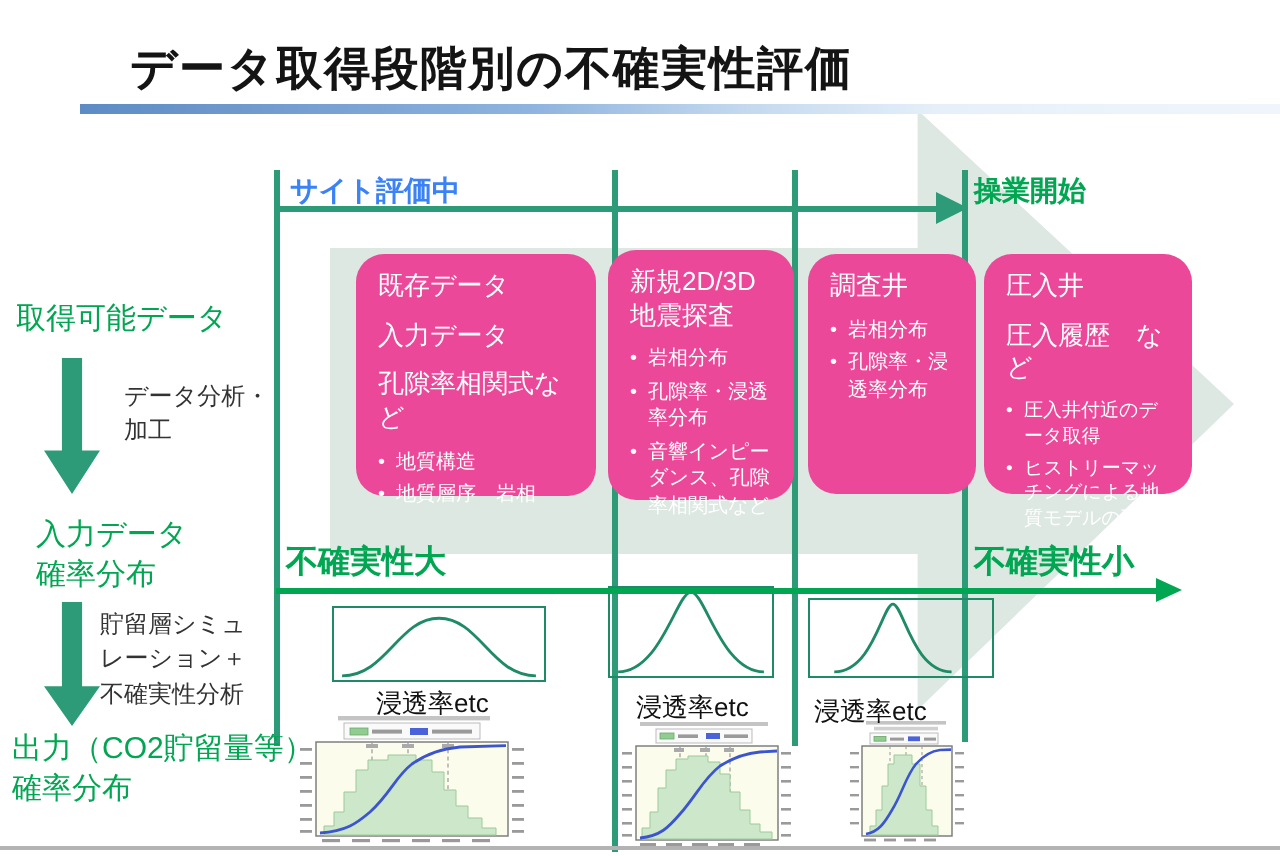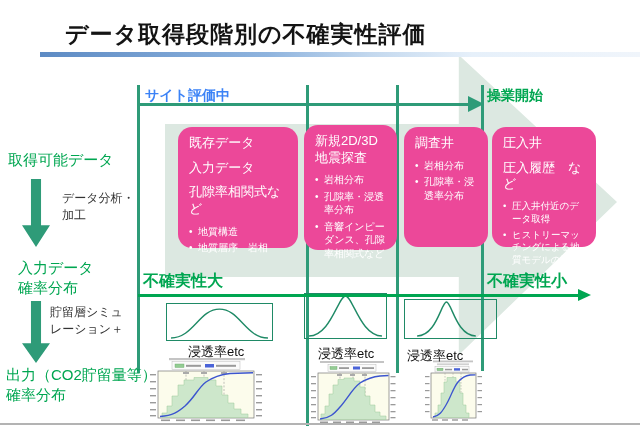--- a/index.html
+++ b/index.html
@@ -80,20 +80,21 @@
   <div class="abs block-arrow" style="left:22px;top:179px;width:28px;height:68px;"></div>
   <div class="abs flow-note" style="left:62px;top:190px;width:80px;">データ分析・加工</div>
   <div class="abs green-label" style="left:18px;top:258px;">
     <div>入力データ</div>
     <div>確率分布</div>
   </div>
   <div class="abs block-arrow" style="left:22px;top:301px;width:28px;height:62px;"></div>
   <div class="abs flow-note" style="left:50px;top:304px;width:86px;">
     <div>貯留層シミュ</div>
     <div>レーション＋</div>
+    <div>不確実性分析</div>
   </div>
   <div class="abs green-label" style="left:6px;top:365px;">
     <div>出力（CO2貯留量等）</div>
     <div>確率分布</div>
   </div>
 
   <div class="abs stage s1">
     <div class="tl gap">既存データ</div>
     <div class="tl gap">入力データ</div>
     <div class="tl">孔隙率相関式など</div>

